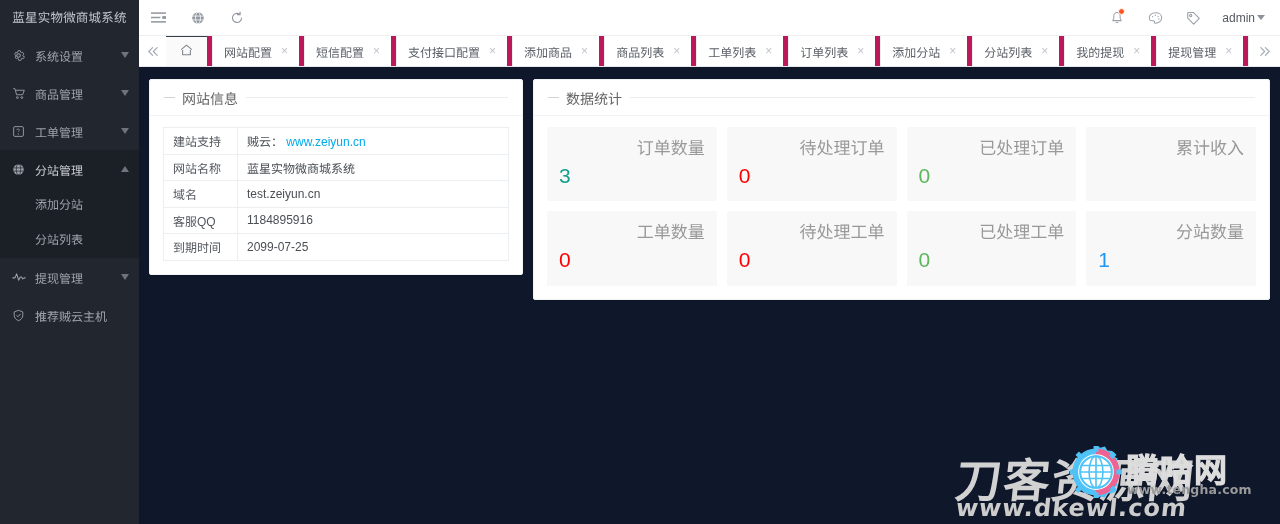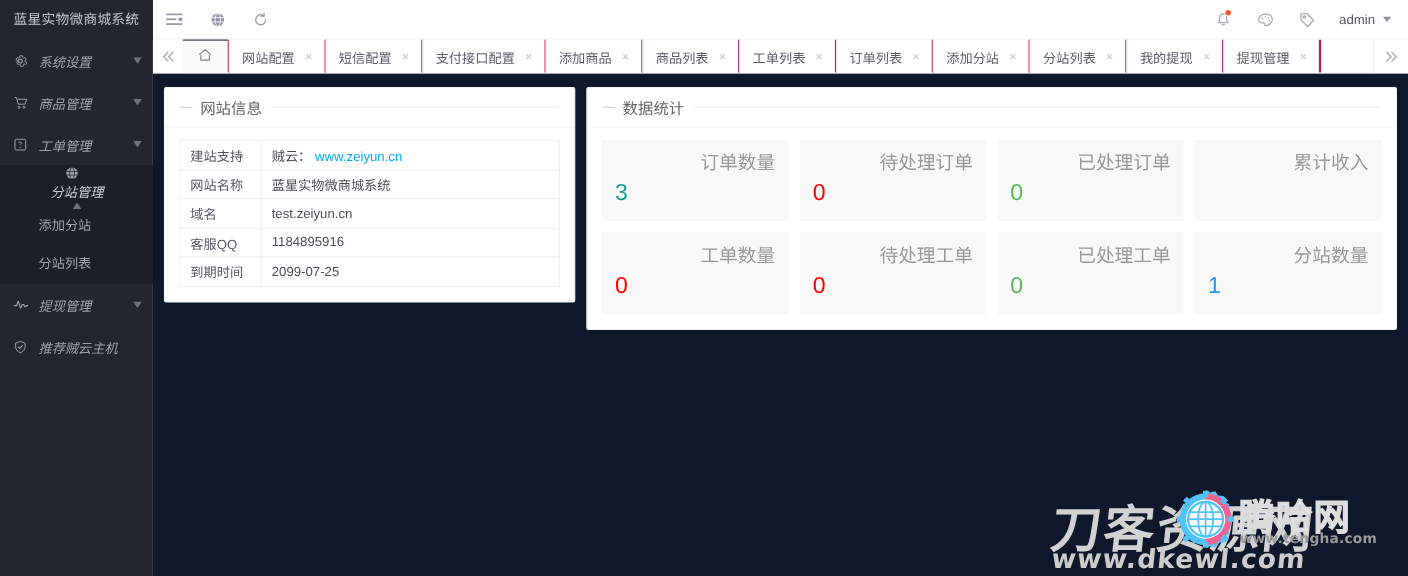--- a/index.html
+++ b/index.html
@@ -31,29 +31,29 @@
     background:#22262e;
   }
   .nav { list-style:none; }
   .nav-item { position:relative; }
   .nav-link {
     display:flex; align-items:center;
     height:38px; padding:0 10px 0 11px;
     color:#9ea3ab; font-size:12px;
     cursor:pointer; user-select:none;
   }
-  .nav-item.open > .nav-link { background:#1b1f26; color:#c9cdd3;flex-direction:column; }
+  .nav-item.open > .nav-link { background:#1b1f26; color:#c9cdd3; }
   .nav-ico {
     width:15px; flex:0 0 15px; height:14px;
     margin-right:9px;
     display:inline-flex; align-items:center; justify-content:center;
     color:#9ea3ab;
   }
   .nav-ico svg { display:block; }
-  .nav-txt { flex:1 1 auto; white-space:nowrap;font-style:italic; }
+  .nav-txt { flex:1 1 auto; white-space:nowrap; }
   .caret {
     width:9px; height:9px; flex:0 0 9px;
     display:inline-flex; align-items:center; justify-content:center;
     color:#6f747c;
   }
   .sub { list-style:none; background:#1b1f26; }
   .sub-link {
     display:block; height:35px; line-height:35px;
     padding-left:35px;
     color:#9ea3ab; font-size:12px;
@@ -83,21 +83,21 @@
     display:flex; align-items:center; justify-content:center;
     color:#9aa0a8; cursor:pointer; position:relative;
   }
   .badge-dot {
     position:absolute; top:8px; right:11px;
     width:7px; height:7px; border-radius:50%;
     background:#ff5722;
     border:1px solid #fff;
   }
   .admin {
-    display:flex; align-items:center; gap:7px;
+    display:flex; align-items:center; gap:2px;
     font-size:12px; color:#55595f;
     padding:0 2px 0 10px; height:35px; cursor:pointer;
   }
   .admin .caret2 { color:#8d929a; font-size:9px; line-height:1; }
 
   
   .tabbar {
     height:31px; flex:0 0 31px;
     background:#fff;
     display:flex; align-items:stretch;
@@ -108,21 +108,21 @@
     width:27px; flex:0 0 27px;
     display:flex; align-items:center; justify-content:center;
     color:#a8aeb6; font-size:13px; cursor:pointer;
     background:#fff;
   }
   .tab-scroll { flex:1 1 auto; display:flex; align-items:stretch; overflow:hidden; min-width:0; }
   .tab {
     display:flex; align-items:center;
     height:30px;
     padding:0 11px;
-    border-right:2px solid #be185d;
+    border-right:6px solid #be185d;
     border-left:1px solid #ebedef;
     margin-left:-1px;
     font-size:12px; color:#5b6068;
     white-space:nowrap; cursor:pointer;
     background:#fff;
     position:relative;
   }
   .tab.home { padding:0 14px; color:#7e848c; background:#fafafa; }
   .tab.active::before {
     content:""; position:absolute; left:0; right:0; top:-1px;

